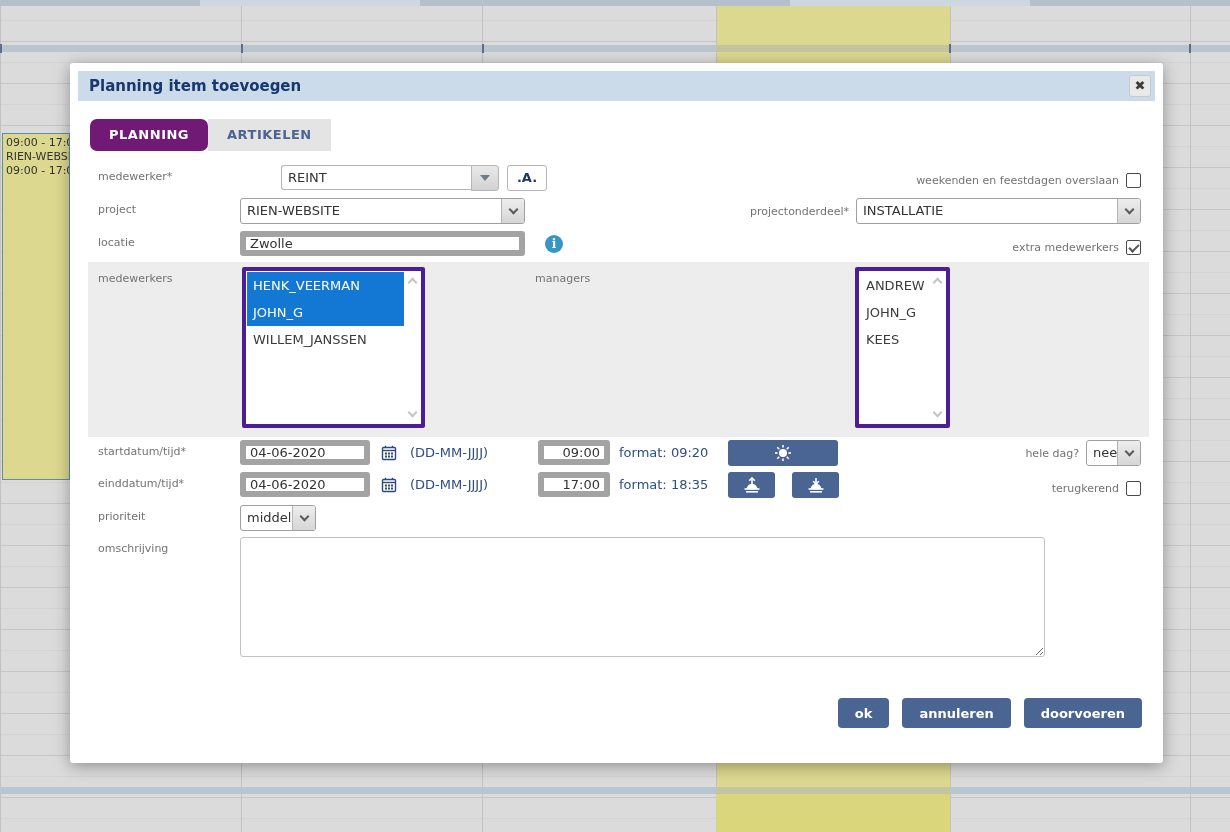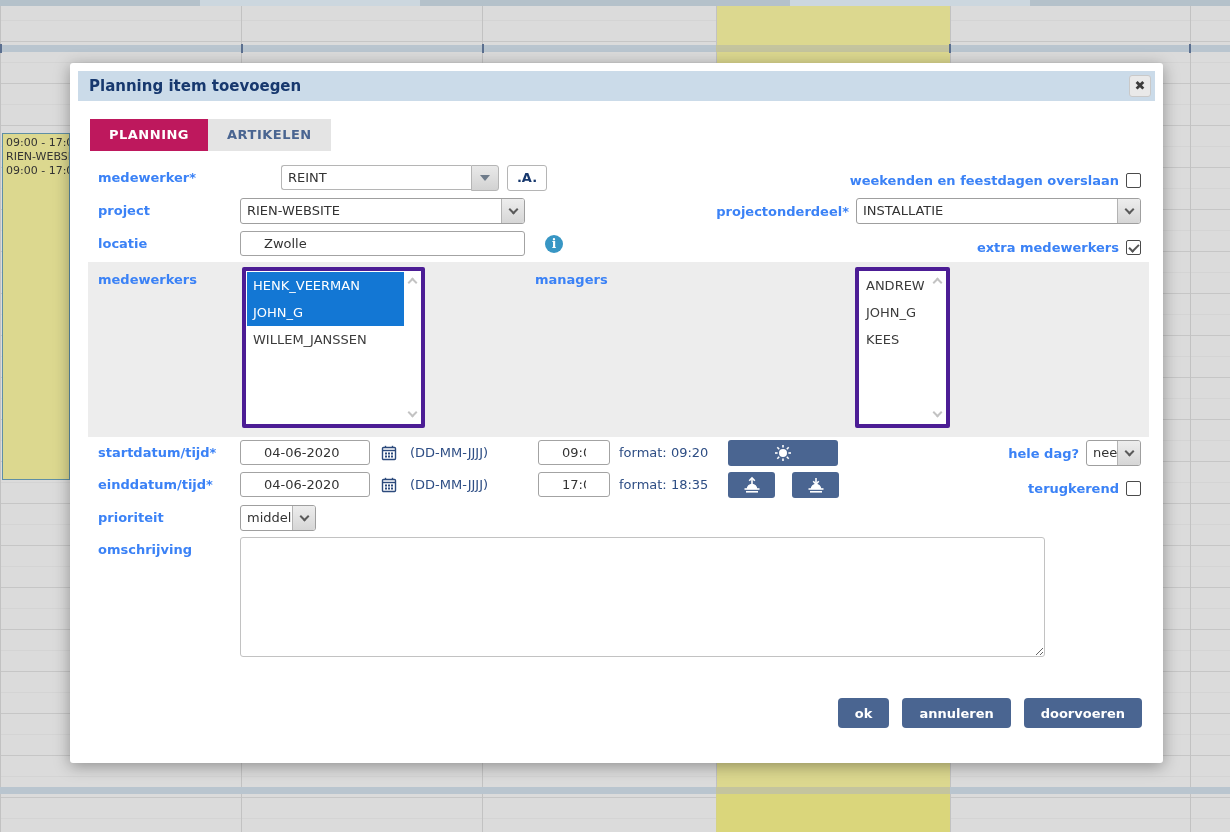--- a/index.html
+++ b/index.html
@@ -30,27 +30,27 @@
   .dlg-title { position:absolute; left:11px; top:6px; font-weight:bold; font-size:15px; color:#17386e; }
   .close-btn { position:absolute; right:4px; top:4px; width:22px; height:22px; background:#e9e9e9;
      border:1px solid #c9c9c9; border-radius:3px; color:#3b3b3b; font-weight:bold; font-size:13px;
      text-align:center; line-height:20px; cursor:pointer; }
   .dlg-body { position:relative; height:653px; }
 
   
   .tabs { position:absolute; left:12px; top:18px; display:flex; }
   .tab { height:32px; line-height:32px; padding:0 19px; font-weight:bold; font-size:13px;
      letter-spacing:.5px; background:#e4e4e4; color:#4a6591; cursor:pointer; }
-  .tab.active { background:#be185d; color:#fff; }
-
-  
-  .lbl { font-weight:bold; color:#3b82f6; font-size:13px; }
+  .tab.active { background:#701a75; color:#fff;border-radius:7px; }
+
+  
+  .lbl { font-weight:normal; color:#737373; font-size:11px; }
   .aux { color:#2d4d84; font-size:13px; }
-  input.tx, .textarea { border:1px solid #a3a3a3; border-radius:3px; background:#fff;
-     font:13px "DejaVu Sans","Liberation Sans",sans-serif; color:#333; padding:0 23px; height:25px; outline:none; }
+  input.tx, .textarea { border:6px solid #a3a3a3; border-radius:3px; background:#fff;
+     font:13px "DejaVu Sans","Liberation Sans",sans-serif; color:#333; padding:0 4px; height:25px; outline:none; }
   .frow { position:absolute; left:20px; right:14px; height:26px; }
   .frow > * { position:absolute; top:0; }
   .frow .lbl { top:5px; }
 
   
   .sel { display:flex; align-items:stretch; height:26px; border:1px solid #9f9f9f; border-radius:3px;
      background:#fff; overflow:hidden; cursor:pointer; }
   .sel .val { flex:1; padding:4px 6px; color:#333; white-space:nowrap; overflow:hidden; }
   .sel .btn { width:23px; flex:none; background:linear-gradient(#ededed,#d6d6d6); border-left:1px solid #b3b3b3;
      display:flex; align-items:center; justify-content:center; }

